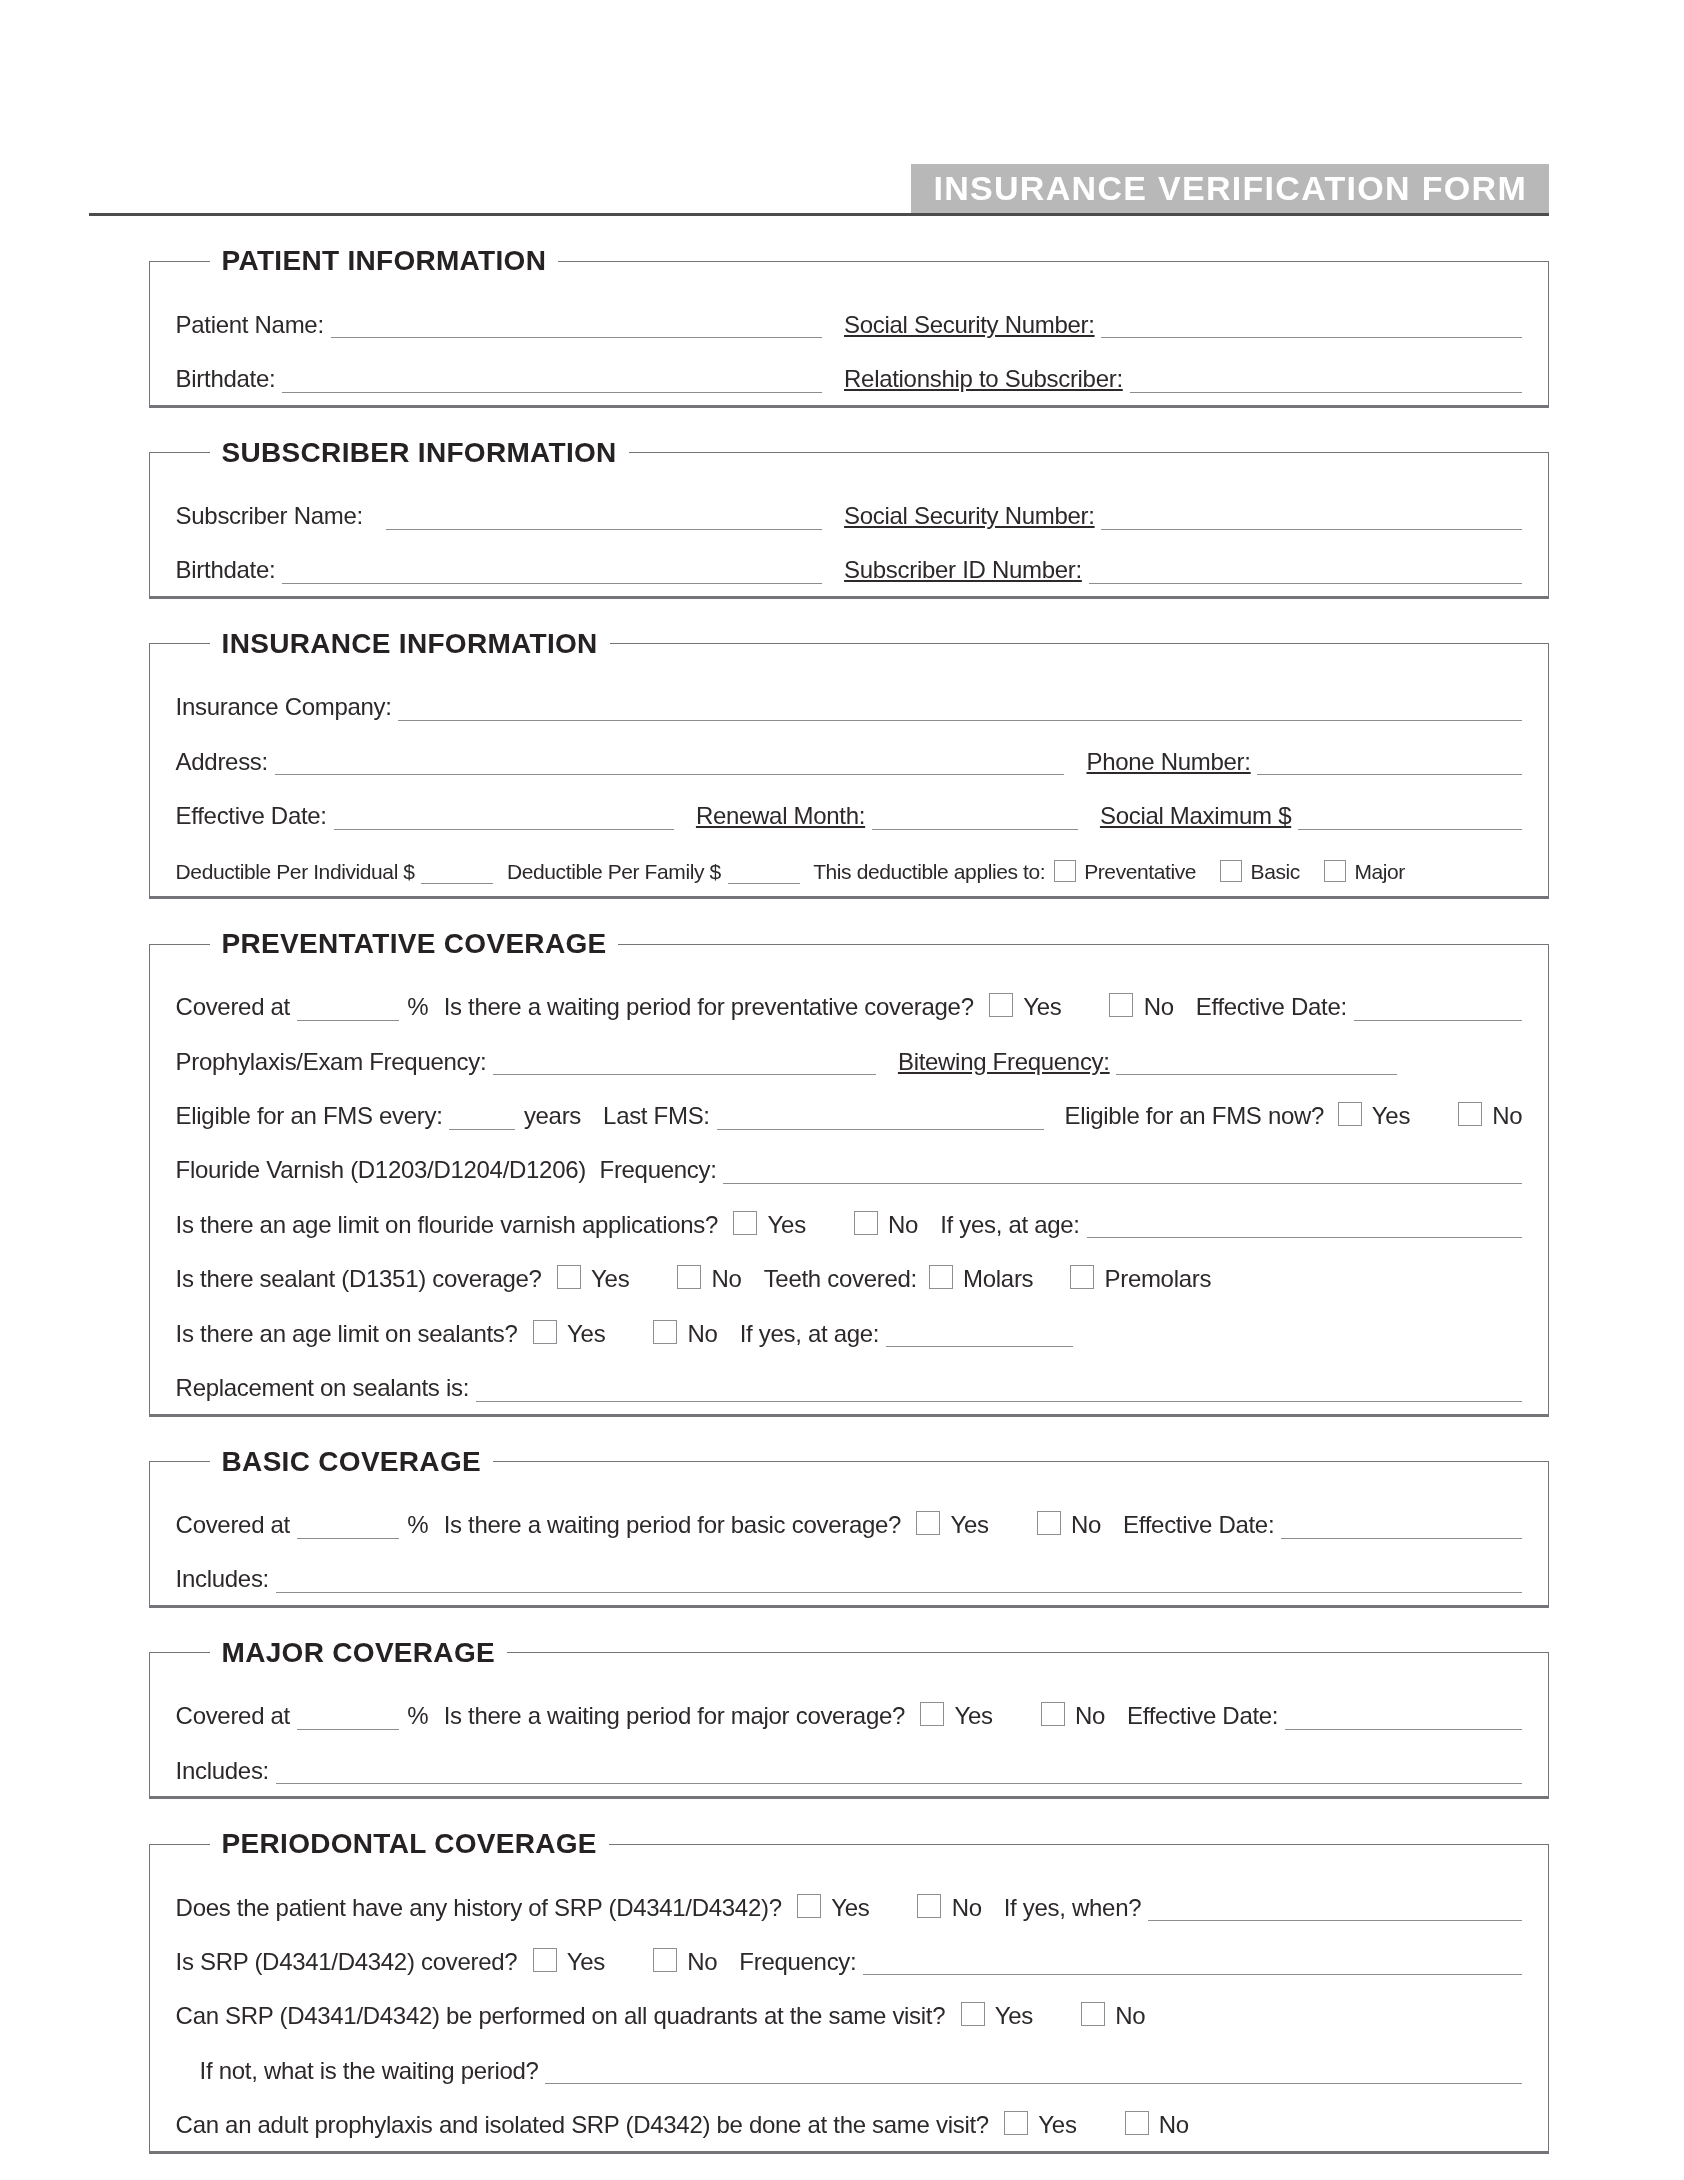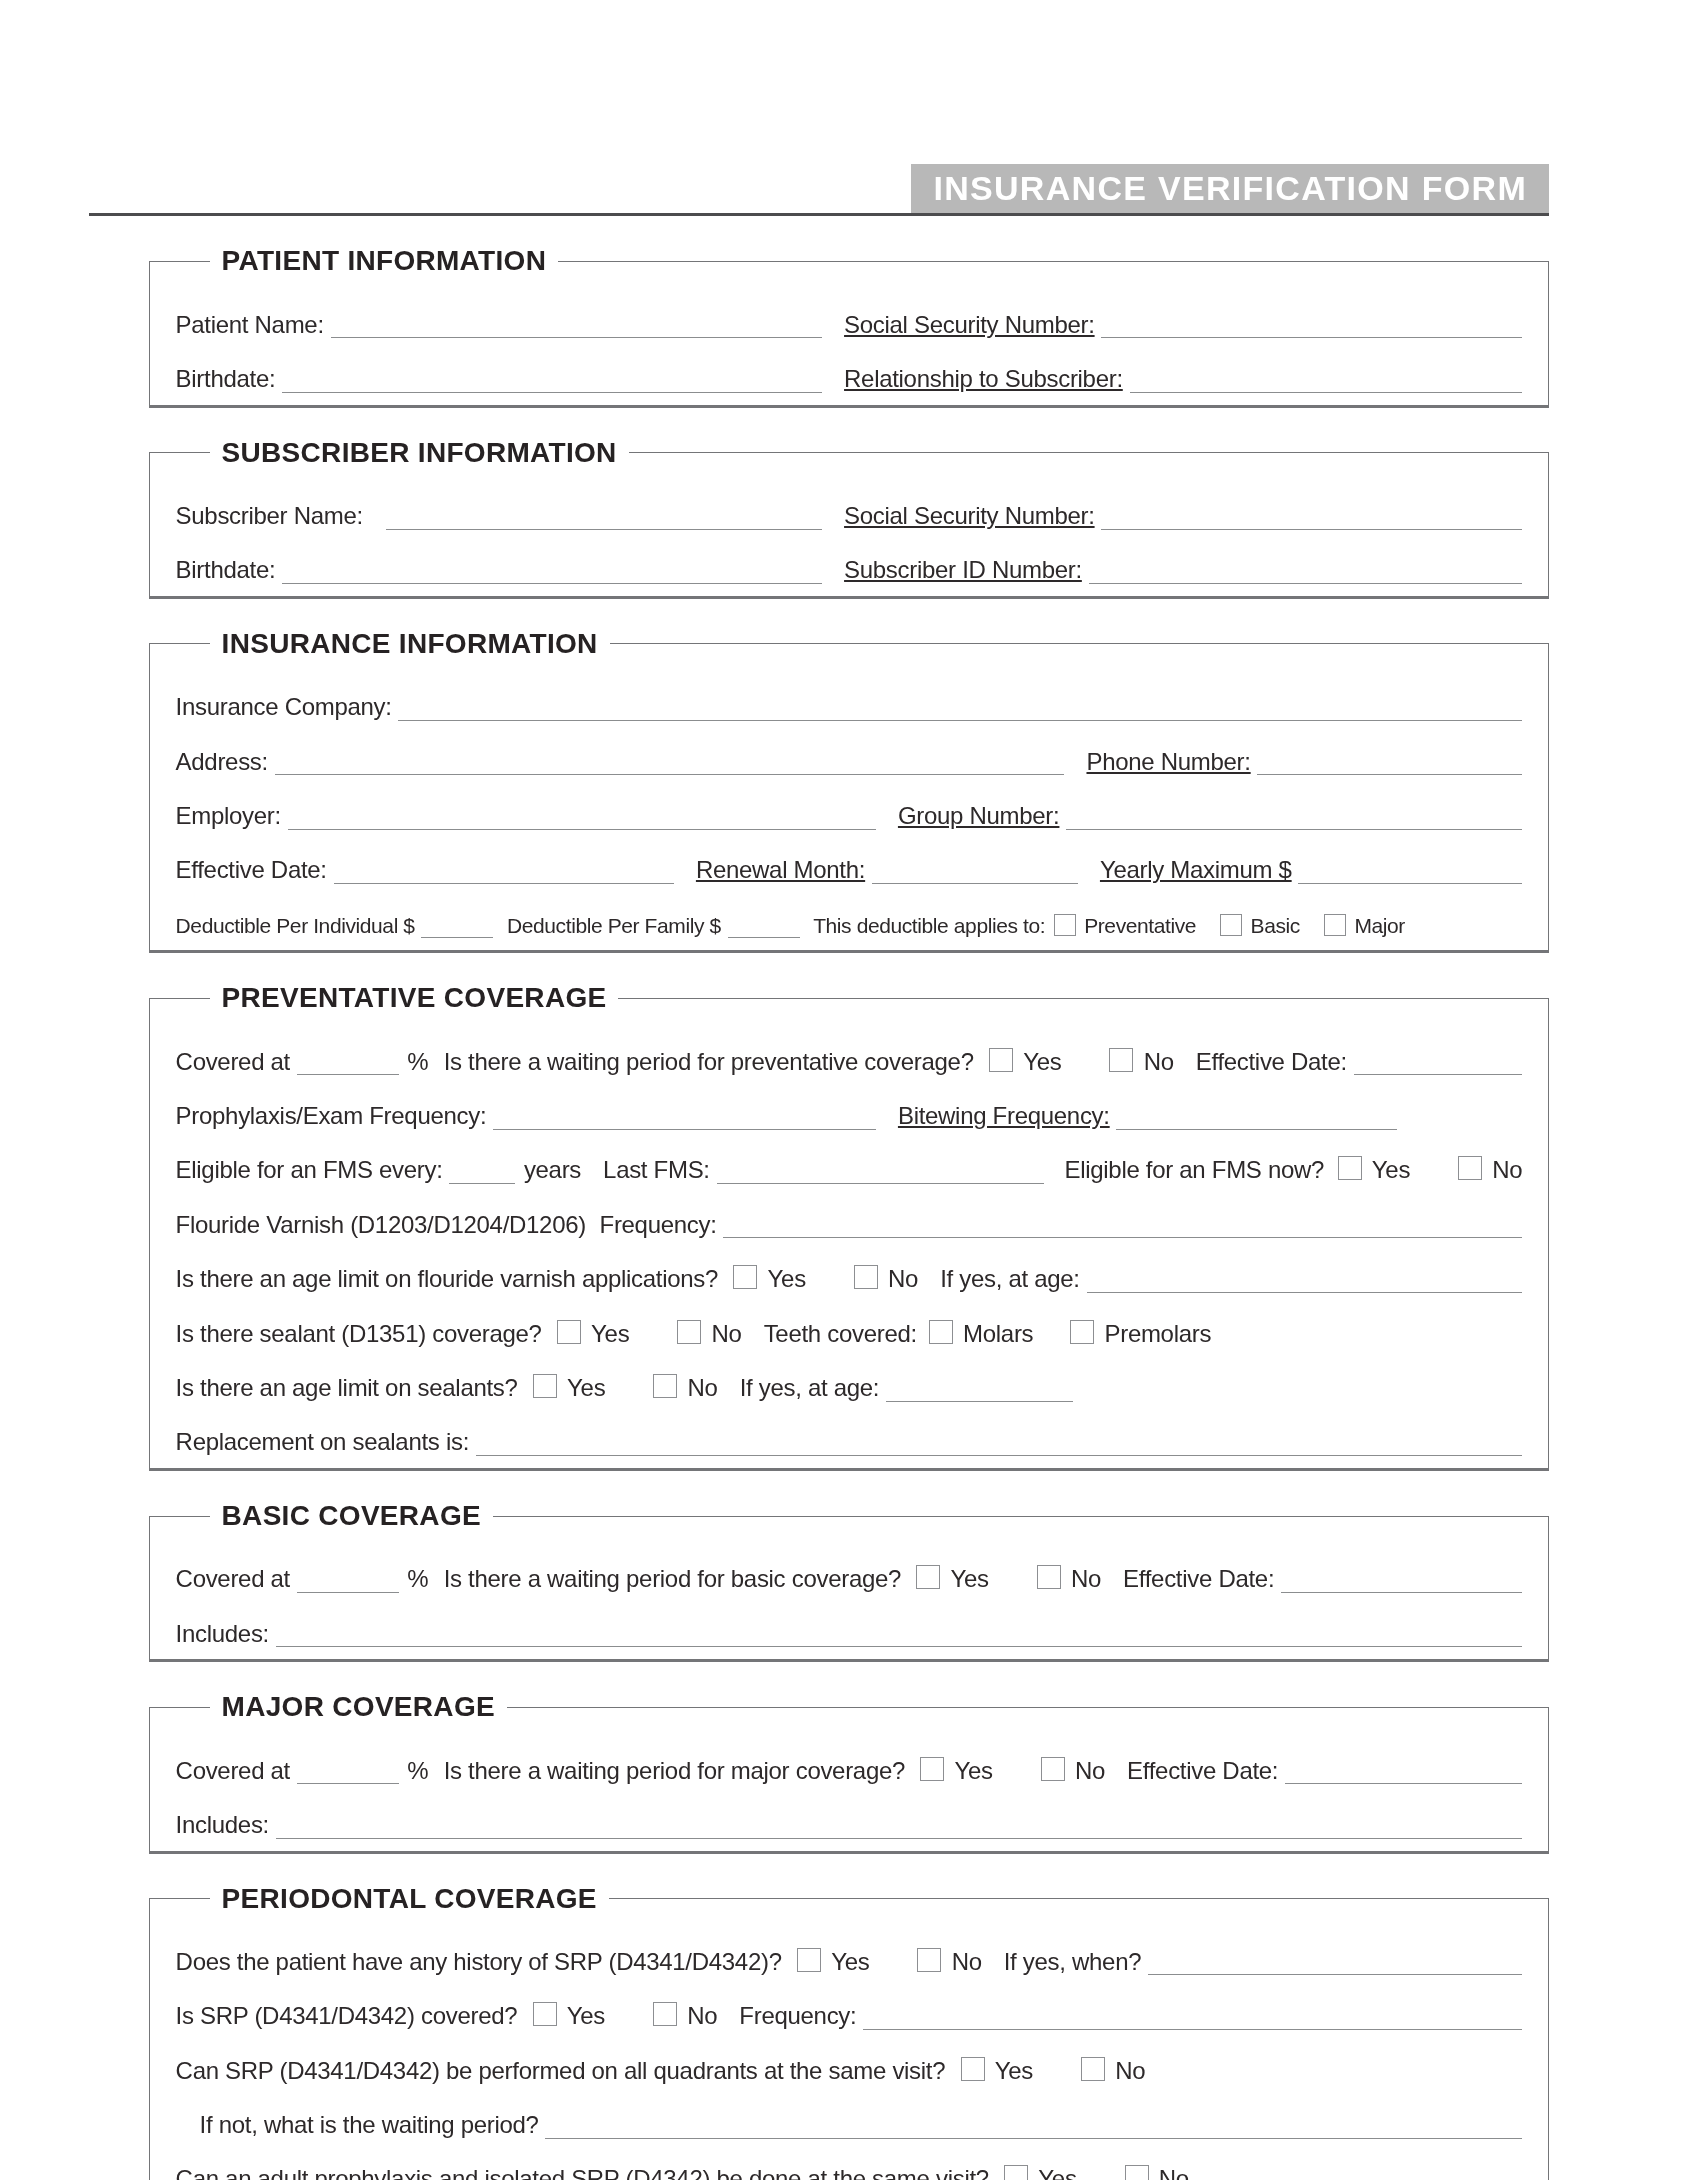--- a/index.html
+++ b/index.html
@@ -112,40 +112,30 @@
           <div class="col" style="flex: 0 0 66%;">
             <span class="lbl">Address:</span>
             <div class="line fill"></div>
           </div>
           <div class="col" style="flex: 1 1 auto;">
             <span class="lbl">Phone Number:</span>
             <div class="line fill"></div>
           </div>
         </div>
         <div class="row">
-          <div class="col" style="flex: 0 0 52%;">
-            <span class="lbl">Employer:</span>
-            <div class="line fill"></div>
-          </div>
-          <div class="col" style="flex: 1 1 auto;">
-            <span class="lbl">Group Number:</span>
-            <div class="line fill"></div>
-          </div>
-        </div>
-        <div class="row">
           <div class="col" style="flex: 0 0 37%;">
             <span class="lbl">Effective Date:</span>
             <div class="line fill"></div>
           </div>
           <div class="col" style="flex: 0 0 30%;">
             <span class="lbl">Renewal Month:</span>
             <div class="line fill"></div>
           </div>
           <div class="col" style="flex: 1 1 auto;">
-            <span class="lbl">Yearly Maximum $</span>
+            <span class="lbl">Social Maximum $</span>
             <div class="line fill"></div>
           </div>
         </div>
         <div class="row tight">
           <span class="lbl">Deductible Per Individual $</span>
           <div class="line" style="width: 72px;"></div>
           <span class="gap" style="width: 13.6px;"></span>
           <span class="lbl">Deductible Per Family $</span>
           <div class="line" style="width: 72px;"></div>
           <span class="gap" style="width: 13.6px;"></span>

